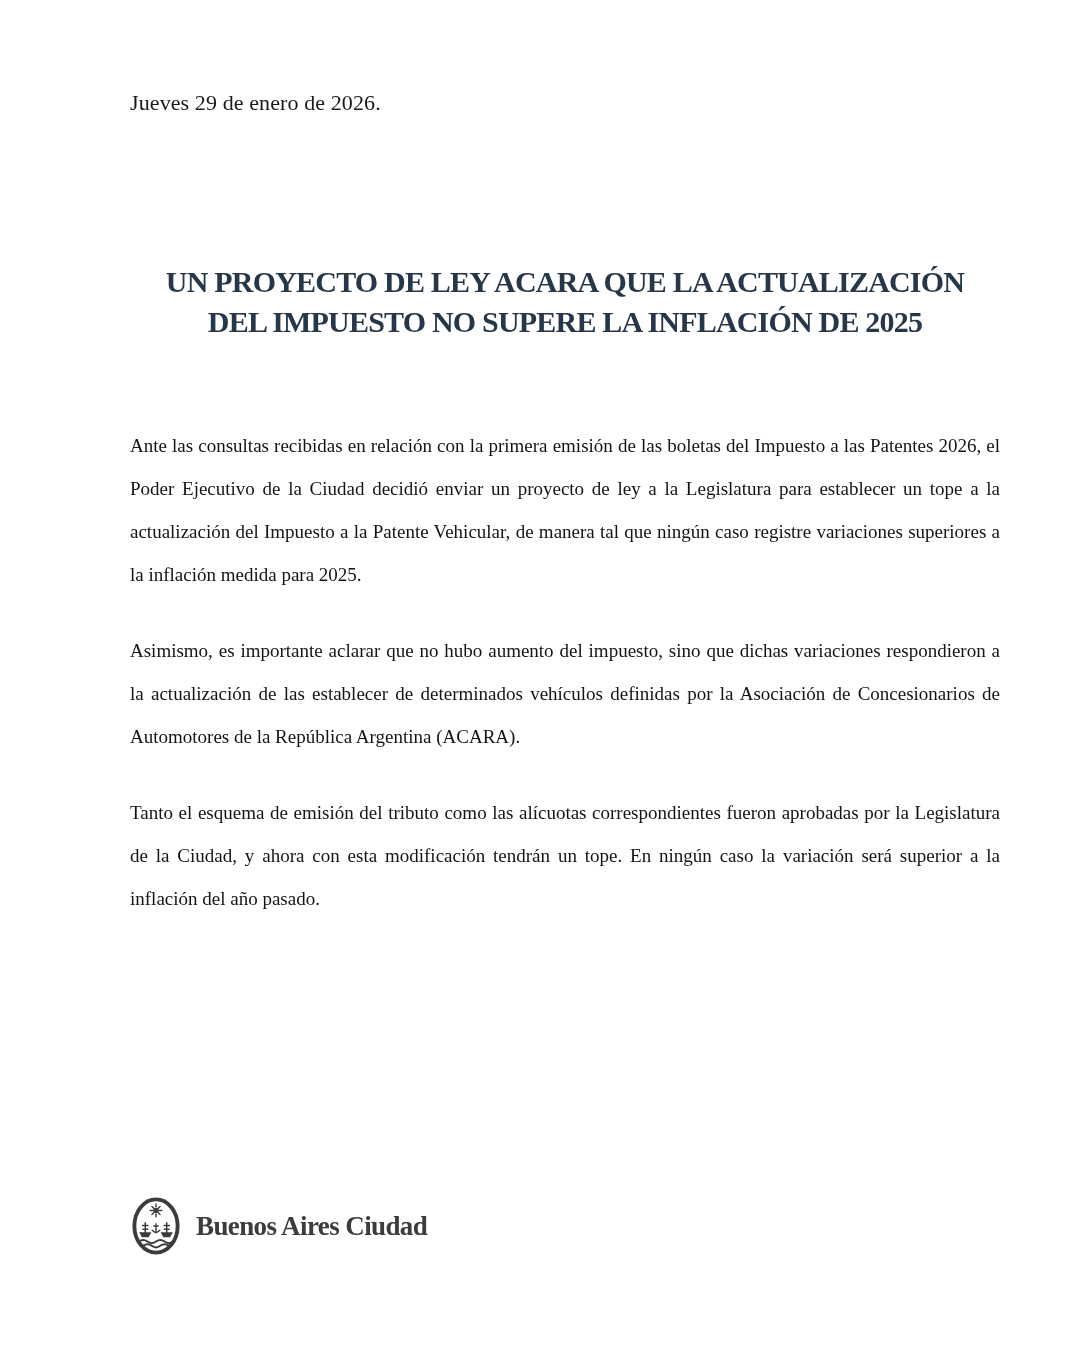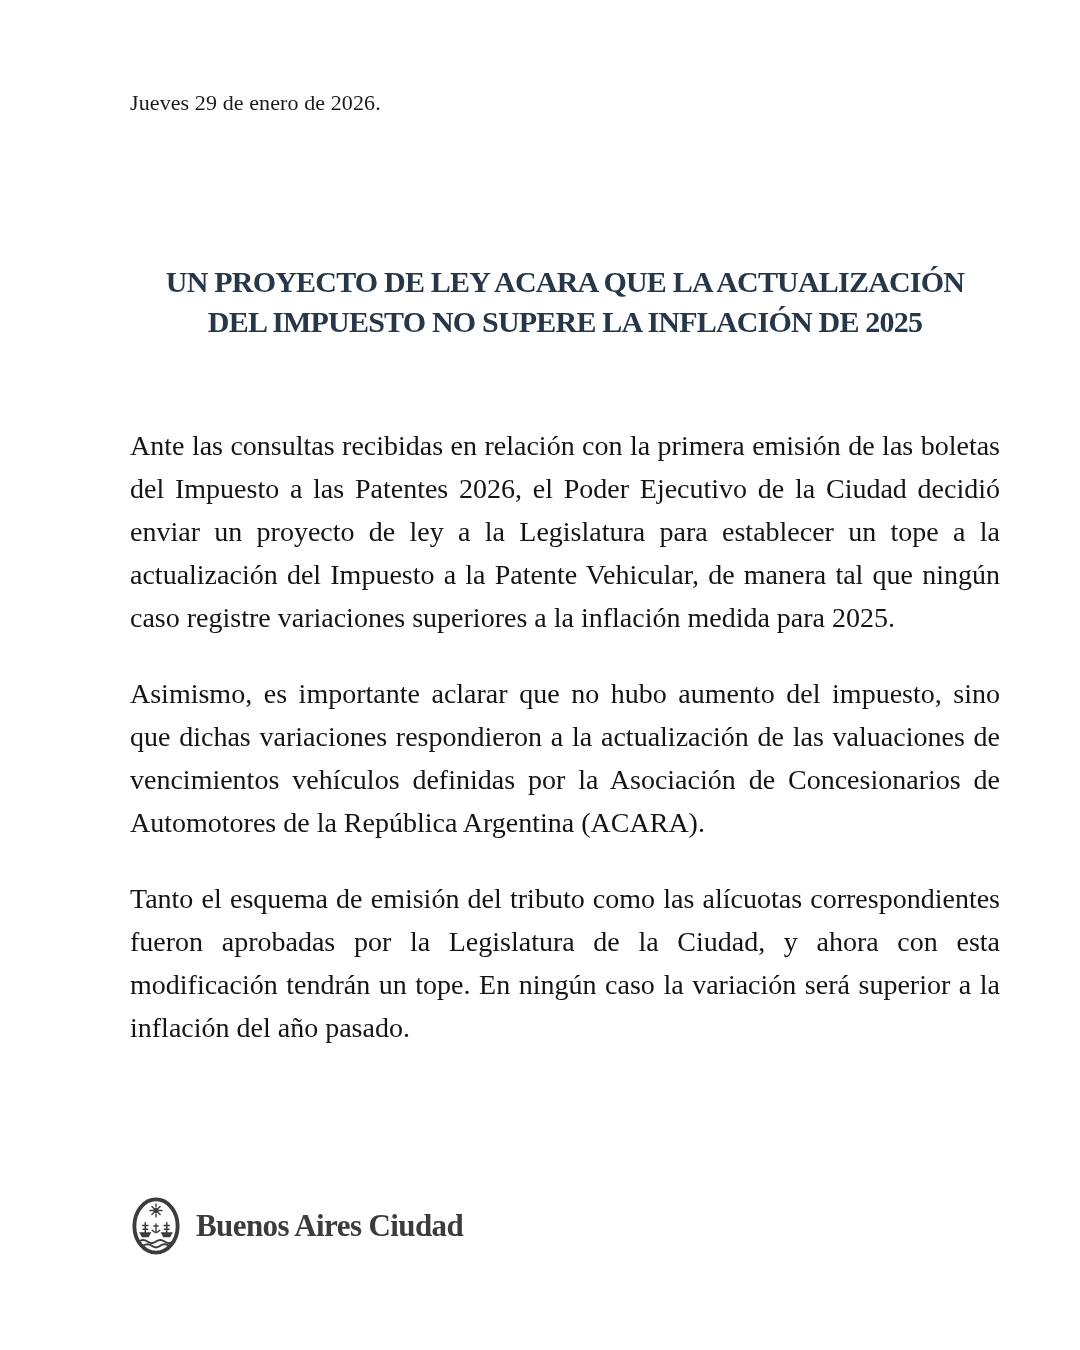--- a/index.html
+++ b/index.html
@@ -47,21 +47,21 @@
     letter-spacing: -0.8px;
   }
   .headline .hline {
     white-space: nowrap;
   }
   .body-copy {
     position: absolute;
     top: 424px;
     left: 105px;
     width: 870px;
-    font-size: 28px;
+    font-size: 19px;
     line-height: 43px;
     text-align: justify;
     color: #141414;
   }
   .body-copy p {
     margin: 0 0 33px 0;
   }
   .footer-logo {
     position: absolute;
     top: 1196px;
@@ -70,21 +70,21 @@
     align-items: center;
     gap: 14px;
     color: #3c3c3b;
   }
   .seal {
     width: 52px;
     height: 60px;
     display: block;
   }
   .logo-text {
-    font-size: 31px;
+    font-size: 27px;
     font-weight: 700;
     letter-spacing: -0.6px;
     color: #3c3c3b;
     white-space: nowrap;
   }
 </style>
 </head>
 <body>
 
 <div class="page">
@@ -92,21 +92,21 @@
   <div class="date-line">Jueves 29 de enero de 2026.</div>
 
 
   <div class="headline">
     <div class="hline">UN PROYECTO DE LEY ACARA QUE LA ACTUALIZACIÓN</div>
     <div class="hline">DEL IMPUESTO NO SUPERE LA INFLACIÓN DE 2025</div>
   </div>
 
   <div class="body-copy">
     <p>Ante las consultas recibidas en relación con la primera emisión de las boletas del Impuesto a las Patentes 2026, el Poder Ejecutivo de la Ciudad decidió enviar un proyecto de ley a la Legislatura para establecer un tope a la actualización del Impuesto a la Patente Vehicular, de manera tal que ningún caso registre variaciones superiores a la inflación medida para 2025.</p>
-    <p>Asimismo, es importante aclarar que no hubo aumento del impuesto, sino que dichas variaciones respondieron a la actualización de las valuaciones de vencimientos vehículos definidas por la Asociación de Concesionarios de Automotores de la República Argentina (ACARA).</p>
+    <p>Asimismo, es importante aclarar que no hubo aumento del impuesto, sino que dichas variaciones respondieron a la actualización de las establecer de determinados vehículos definidas por la Asociación de Concesionarios de Automotores de la República Argentina (ACARA).</p>
     <p>Tanto el esquema de emisión del tributo como las alícuotas correspondientes fueron aprobadas por la Legislatura de la Ciudad,  y ahora con esta modificación tendrán un tope. En ningún caso la variación será superior a la inflación del año pasado.</p>
   </div>
 
   <div class="footer-logo">
     <span>
       <svg class="seal" viewBox="0 0 48 56" aria-hidden="true">
         <g stroke="#3c3c3b" fill="none" stroke-linecap="round">
 
           <ellipse cx="24" cy="28" rx="20.2" ry="24.8" stroke-width="3.6"></ellipse>
 

